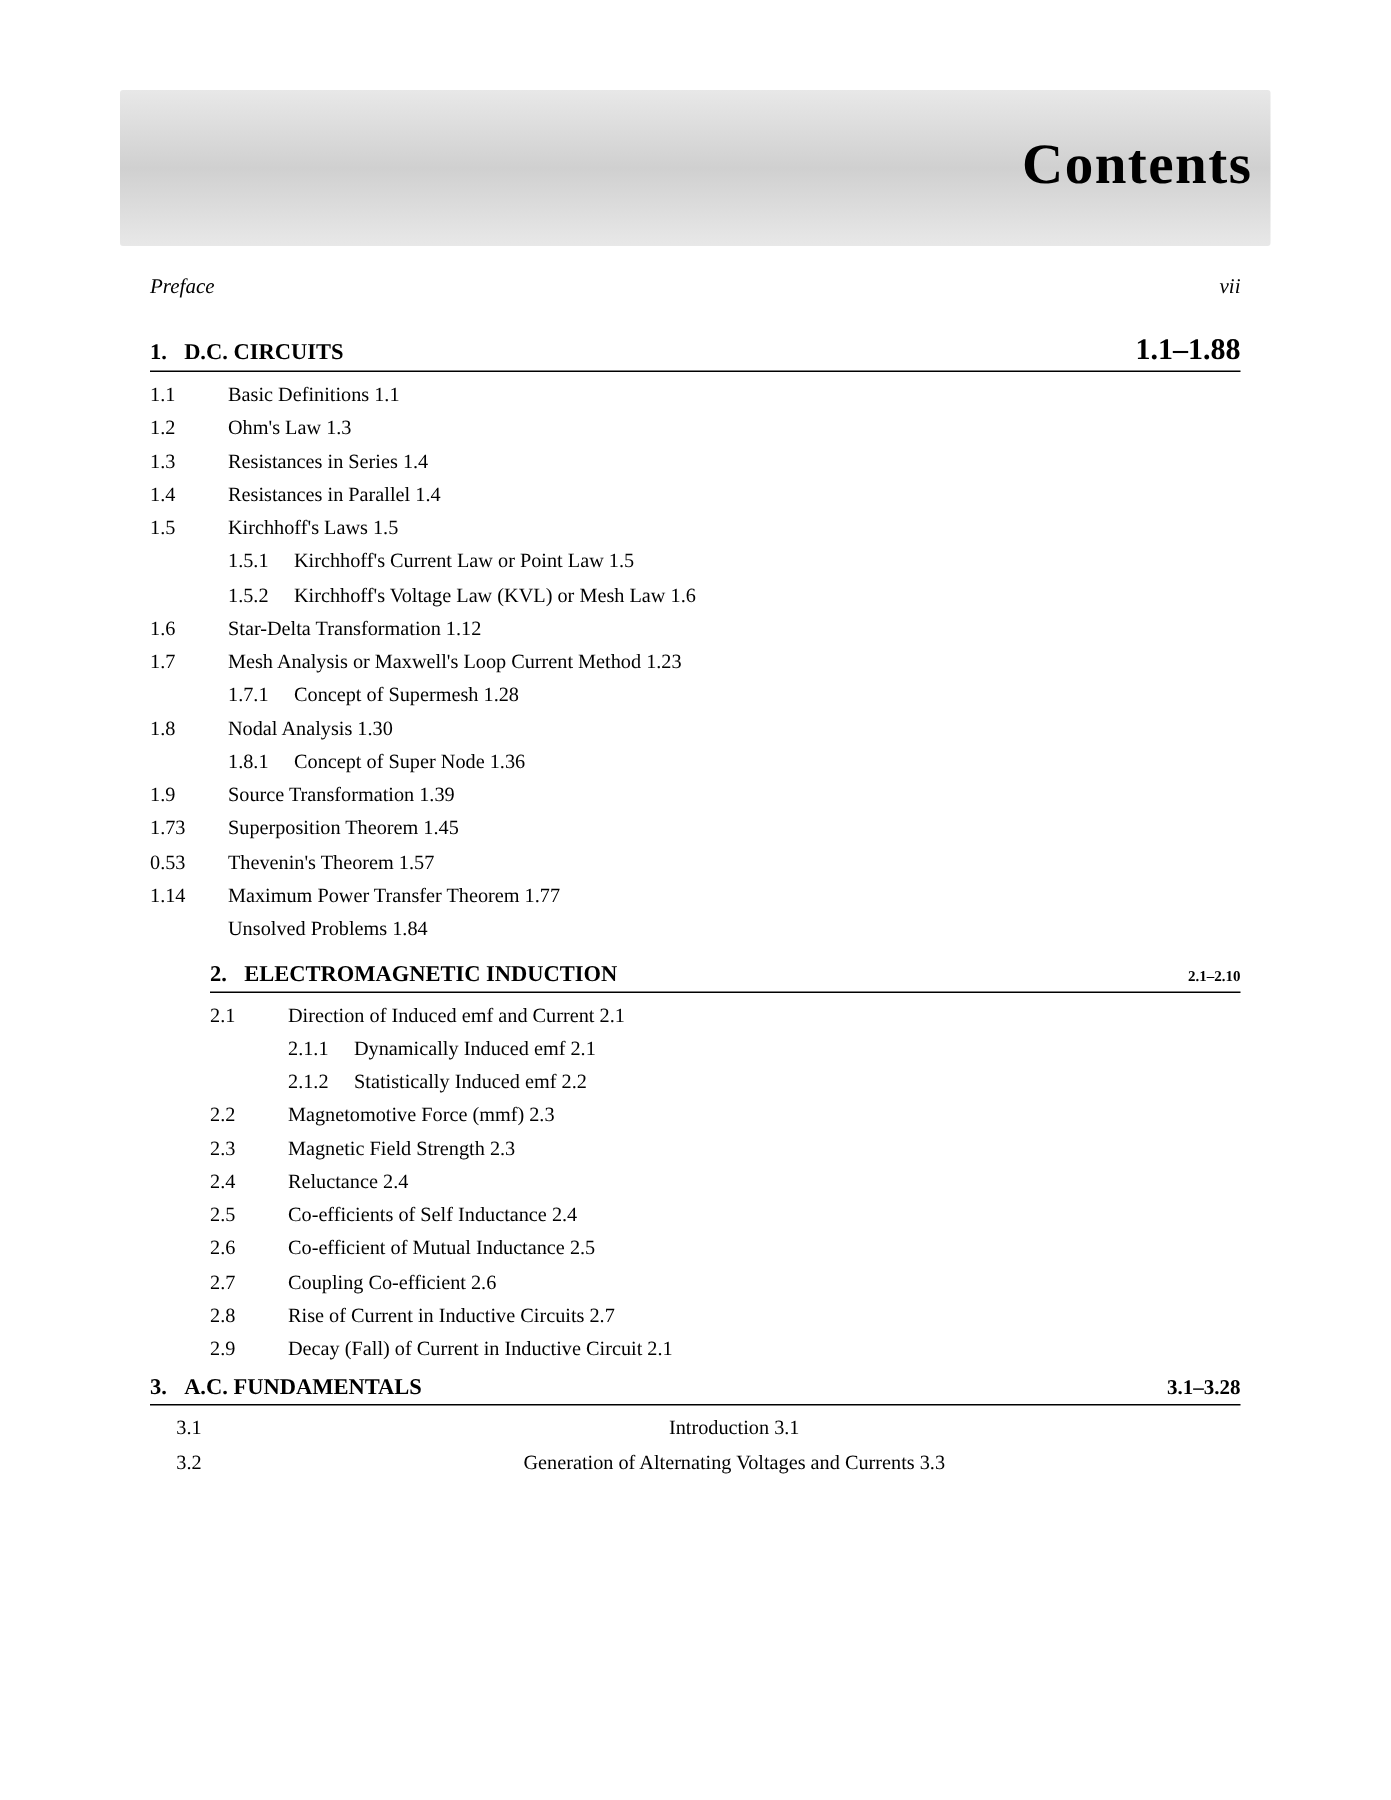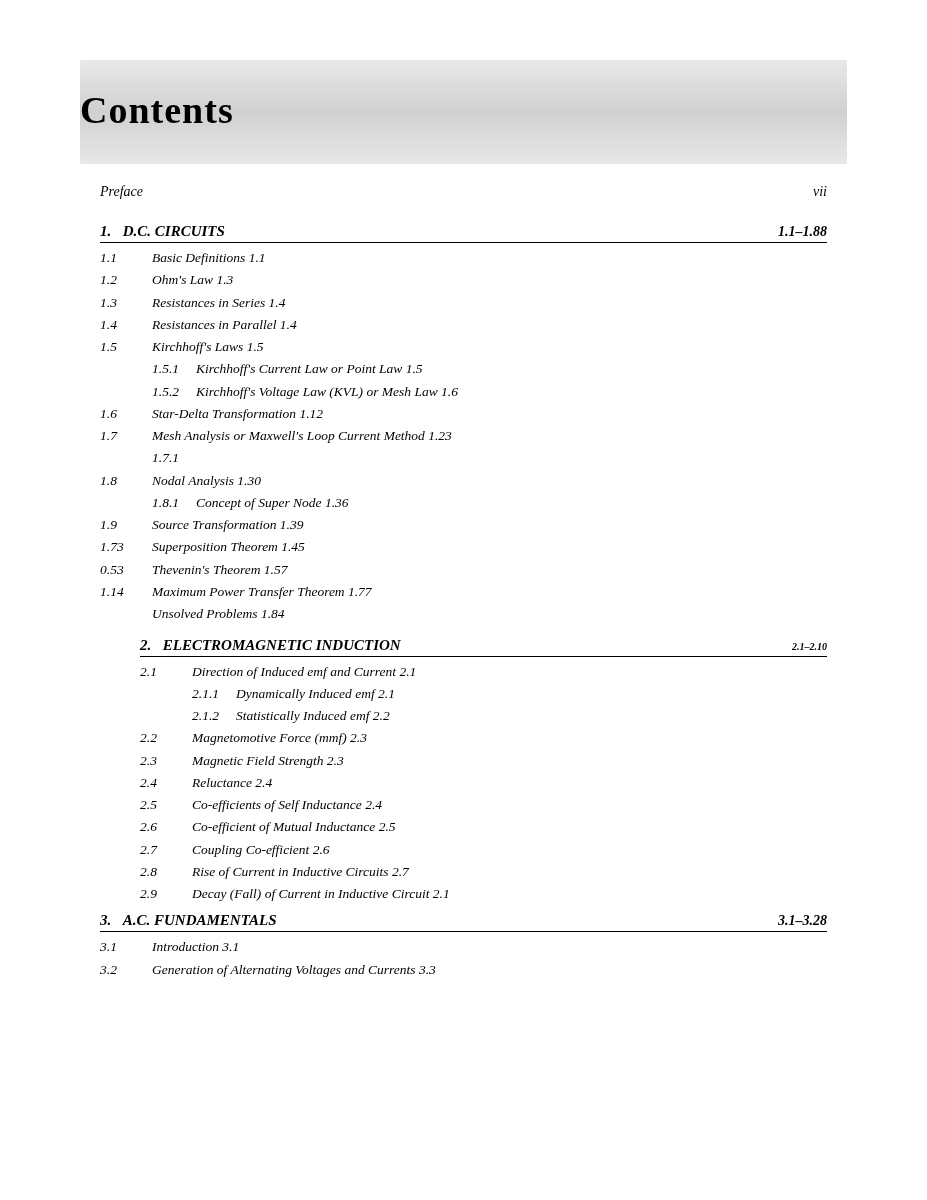--- a/index.html
+++ b/index.html
@@ -18,21 +18,21 @@
 
     .page {
       width: 927px;
       min-height: 1200px;
       background: #fff;
       padding: 0;
     }
 
     .header-banner {
       background: linear-gradient(to bottom, #e8e8e8, #d0d0d0, #e8e8e8);
-      text-align: left;
+      text-align: right;
       padding: 28px 12px 32px 0;
       margin: 60px 80px 0 80px;
       border-radius: 2px;
     }
 
     .header-banner h1 {
       font-family: 'Times New Roman', Times, serif;
       font-size: 38px;
       font-weight: bold;
       color: #000;
@@ -48,21 +48,20 @@
       display: flex;
       justify-content: space-between;
       align-items: baseline;
       margin: 18px 0 22px 0;
       font-style: italic;
       font-size: 14px;
     }
 
     .chapter-section {
       margin-bottom: 6px;
-      font-style: italic;
     }
 
     .chapter-header {
       display: flex;
       justify-content: space-between;
       align-items: baseline;
       border-bottom: 1.5px solid #000;
       padding-bottom: 2px;
       margin-bottom: 4px;
     }
@@ -106,21 +105,21 @@
       <span>Preface</span>
       <span>vii</span>
     </div>
 
     <div class="chapter-section">
       <div class="chapter-header">
         <div>
           <span style="font-size:15px;font-weight:bold;">1.&nbsp;&nbsp;</span>
           <span style="font-size:15px;font-weight:bold;">D.C. CIRCUITS</span>
         </div>
-        <span style="font-size:14px;font-weight:bold;">1.1–1.88</span>
+        <span style="font-size:20px;font-weight:bold;">1.1–1.88</span>
       </div>
 
       <div class="toc-item">
         <span class="toc-num">1.1</span>
         <span class="toc-text">Basic Definitions  1.1</span>
       </div>
       <div class="toc-item">
         <span class="toc-num">1.2</span>
         <span class="toc-text">Ohm's Law  1.3</span>
       </div>
@@ -147,20 +146,21 @@
       <div class="toc-item">
         <span class="toc-num">1.6</span>
         <span class="toc-text">Star-Delta Transformation  1.12</span>
       </div>
       <div class="toc-item">
         <span class="toc-num">1.7</span>
         <span class="toc-text">Mesh Analysis or Maxwell's Loop Current Method  1.23</span>
       </div>
       <div class="toc-item sub-item">
         <span class="toc-num" style="min-width:44px;">1.7.1</span>
+        <span class="toc-text">Concept of Supermesh  1.28</span>
       </div>
       <div class="toc-item">
         <span class="toc-num">1.8</span>
         <span class="toc-text">Nodal Analysis  1.30</span>
       </div>
       <div class="toc-item sub-item">
         <span class="toc-num" style="min-width:44px;">1.8.1</span>
         <span class="toc-text">Concept of Super Node  1.36</span>
       </div>
       <div class="toc-item">
@@ -232,21 +232,21 @@
       <div class="toc-item">
         <span class="toc-num">2.8</span>
         <span class="toc-text">Rise of Current in Inductive Circuits  2.7</span>
       </div>
       <div class="toc-item">
         <span class="toc-num">2.9</span>
         <span class="toc-text">Decay (Fall) of Current in Inductive Circuit  2.1</span>
       </div>
     </div>
 
-    <div class="chapter-section" style="margin-top:2px;">
+    <div class="chapter-section" style="margin-top:2px;text-align:center;">
       <div class="chapter-header">
         <div>
           <span style="font-size:15px;font-weight:bold;">3.&nbsp;&nbsp;</span>
           <span style="font-size:15px;font-weight:bold;">A.C. FUNDAMENTALS</span>
         </div>
         <span style="font-size:14px;font-weight:bold;">3.1–3.28</span>
       </div>
 
       <div class="toc-item">
         <span class="toc-num">3.1</span>

